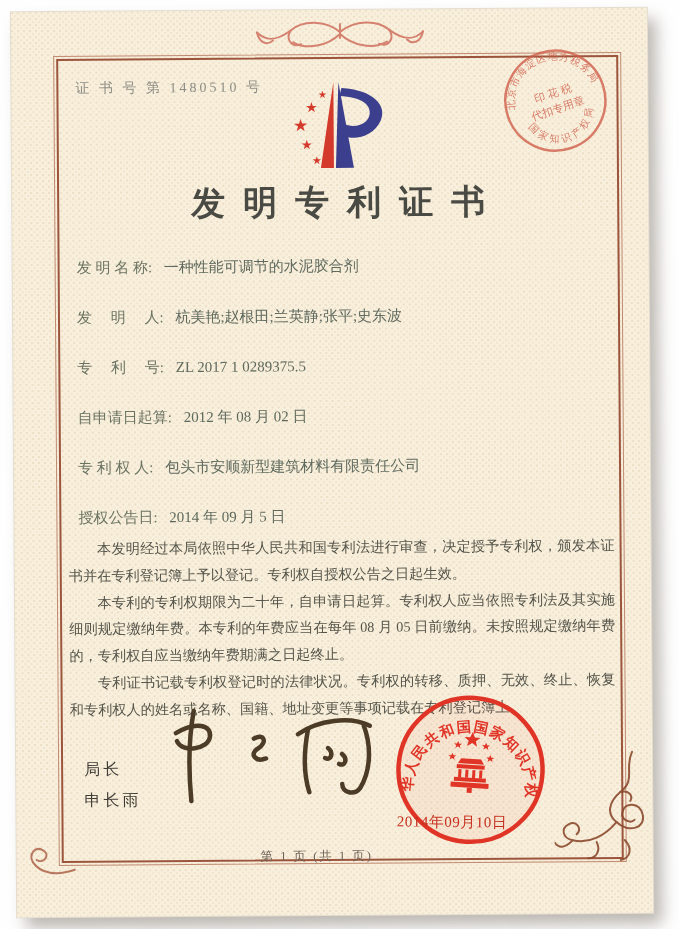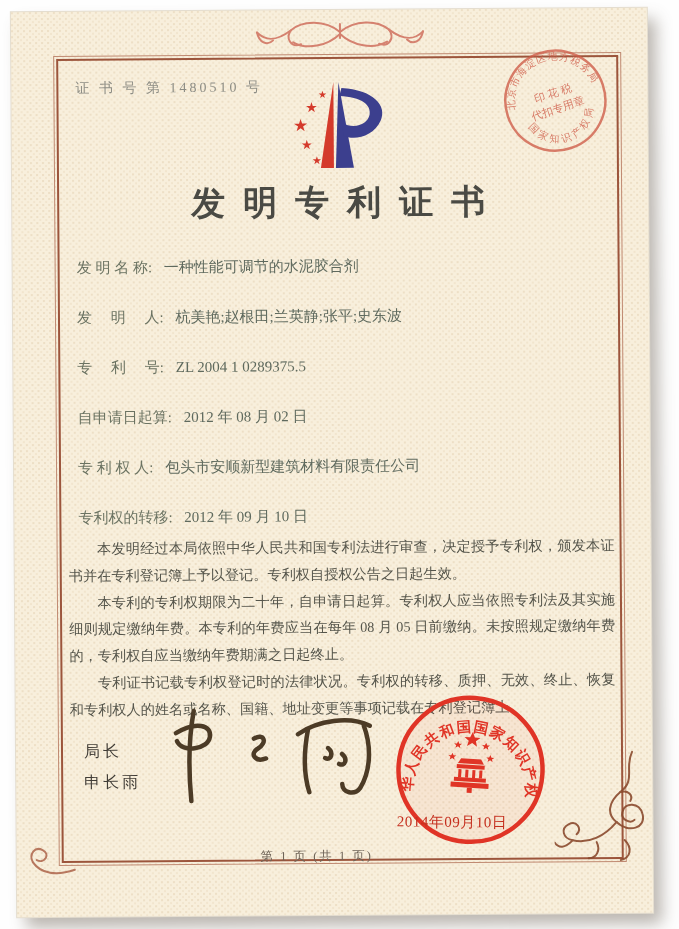--- a/index.html
+++ b/index.html
@@ -38,21 +38,21 @@
   }
   .fields{position:absolute;left:64px;top:246px;width:520px;}
   .frow{height:20px;line-height:20px;margin-bottom:30px;font-size:15px;color:#68705f;white-space:nowrap;}
   .frow .flabel{color:#6b7362;margin-right:8px;}
   .frow .fvalue{color:#5f6a5e;}
   .paras{
     position:absolute;left:54px;top:524px;width:546px;
     font-size:14.2px;line-height:26.8px;color:#55554b;text-align:justify;
   }
   .paras p{margin:0;text-indent:2em;}
-  .director{position:absolute;left:68px;top:730px;font-size:16px;color:#403c36;letter-spacing:3px;}
+  .director{position:absolute;left:68px;top:748px;font-size:16px;color:#403c36;letter-spacing:3px;}
   .director div{margin-bottom:10px;}
   .footerpage{
     position:absolute;left:150px;top:838px;width:300px;text-align:center;
     font-size:12.5px;color:#6f6458;letter-spacing:2px;
   }
   .abs{position:absolute;}
   svg text{font-family:"Liberation Serif", serif;}
 </style>
 </head>
 <body>
@@ -112,33 +112,33 @@
     <div class="frow">
       <span class="flabel">发 明 名 称:</span>
       <span class="fvalue">一种性能可调节的水泥胶合剂</span>
     </div>
     <div class="frow">
       <span class="flabel">发　 明　 人:</span>
       <span class="fvalue">杭美艳;赵根田;兰英静;张平;史东波</span>
     </div>
     <div class="frow">
       <span class="flabel">专　 利　 号:</span>
-      <span class="fvalue">ZL 2004 1 0289375.5</span>
+      <span class="fvalue">ZL 2017 1 0289375.5</span>
     </div>
     <div class="frow">
       <span class="flabel">自申请日起算:</span>
       <span class="fvalue">2012 年 08 月 02 日</span>
     </div>
     <div class="frow">
       <span class="flabel">专 利 权 人:</span>
       <span class="fvalue">包头市安顺新型建筑材料有限责任公司</span>
     </div>
     <div class="frow">
-      <span class="flabel">专利权的转移:</span>
-      <span class="fvalue">2012 年 09 月 10 日</span>
+      <span class="flabel">授权公告日:</span>
+      <span class="fvalue">2014 年 09 月 5 日</span>
     </div>
   </div>
 
   <div class="paras">
     <p>本发明经过本局依照中华人民共和国专利法进行审查，决定授予专利权，颁发本证书并在专利登记簿上予以登记。专利权自授权公告之日起生效。</p>
     <p>本专利的专利权期限为二十年，自申请日起算。专利权人应当依照专利法及其实施细则规定缴纳年费。本专利的年费应当在每年 08 月 05 日前缴纳。未按照规定缴纳年费的，专利权自应当缴纳年费期满之日起终止。</p>
     <p>专利证书记载专利权登记时的法律状况。专利权的转移、质押、无效、终止、恢复和专利权人的姓名或名称、国籍、地址变更等事项记载在专利登记簿上。</p>
   </div>
 
   <div class="director">

